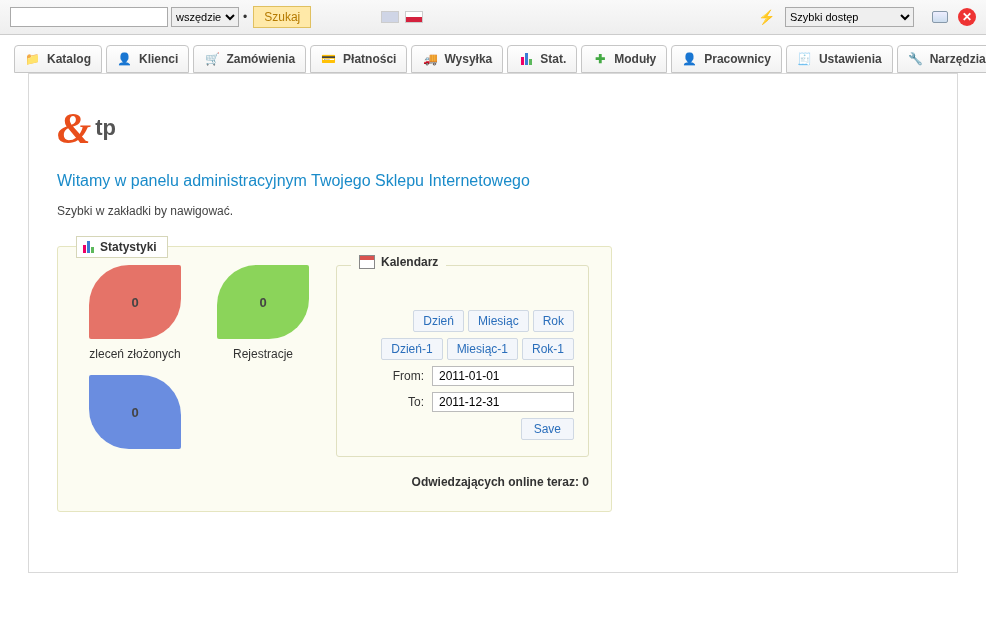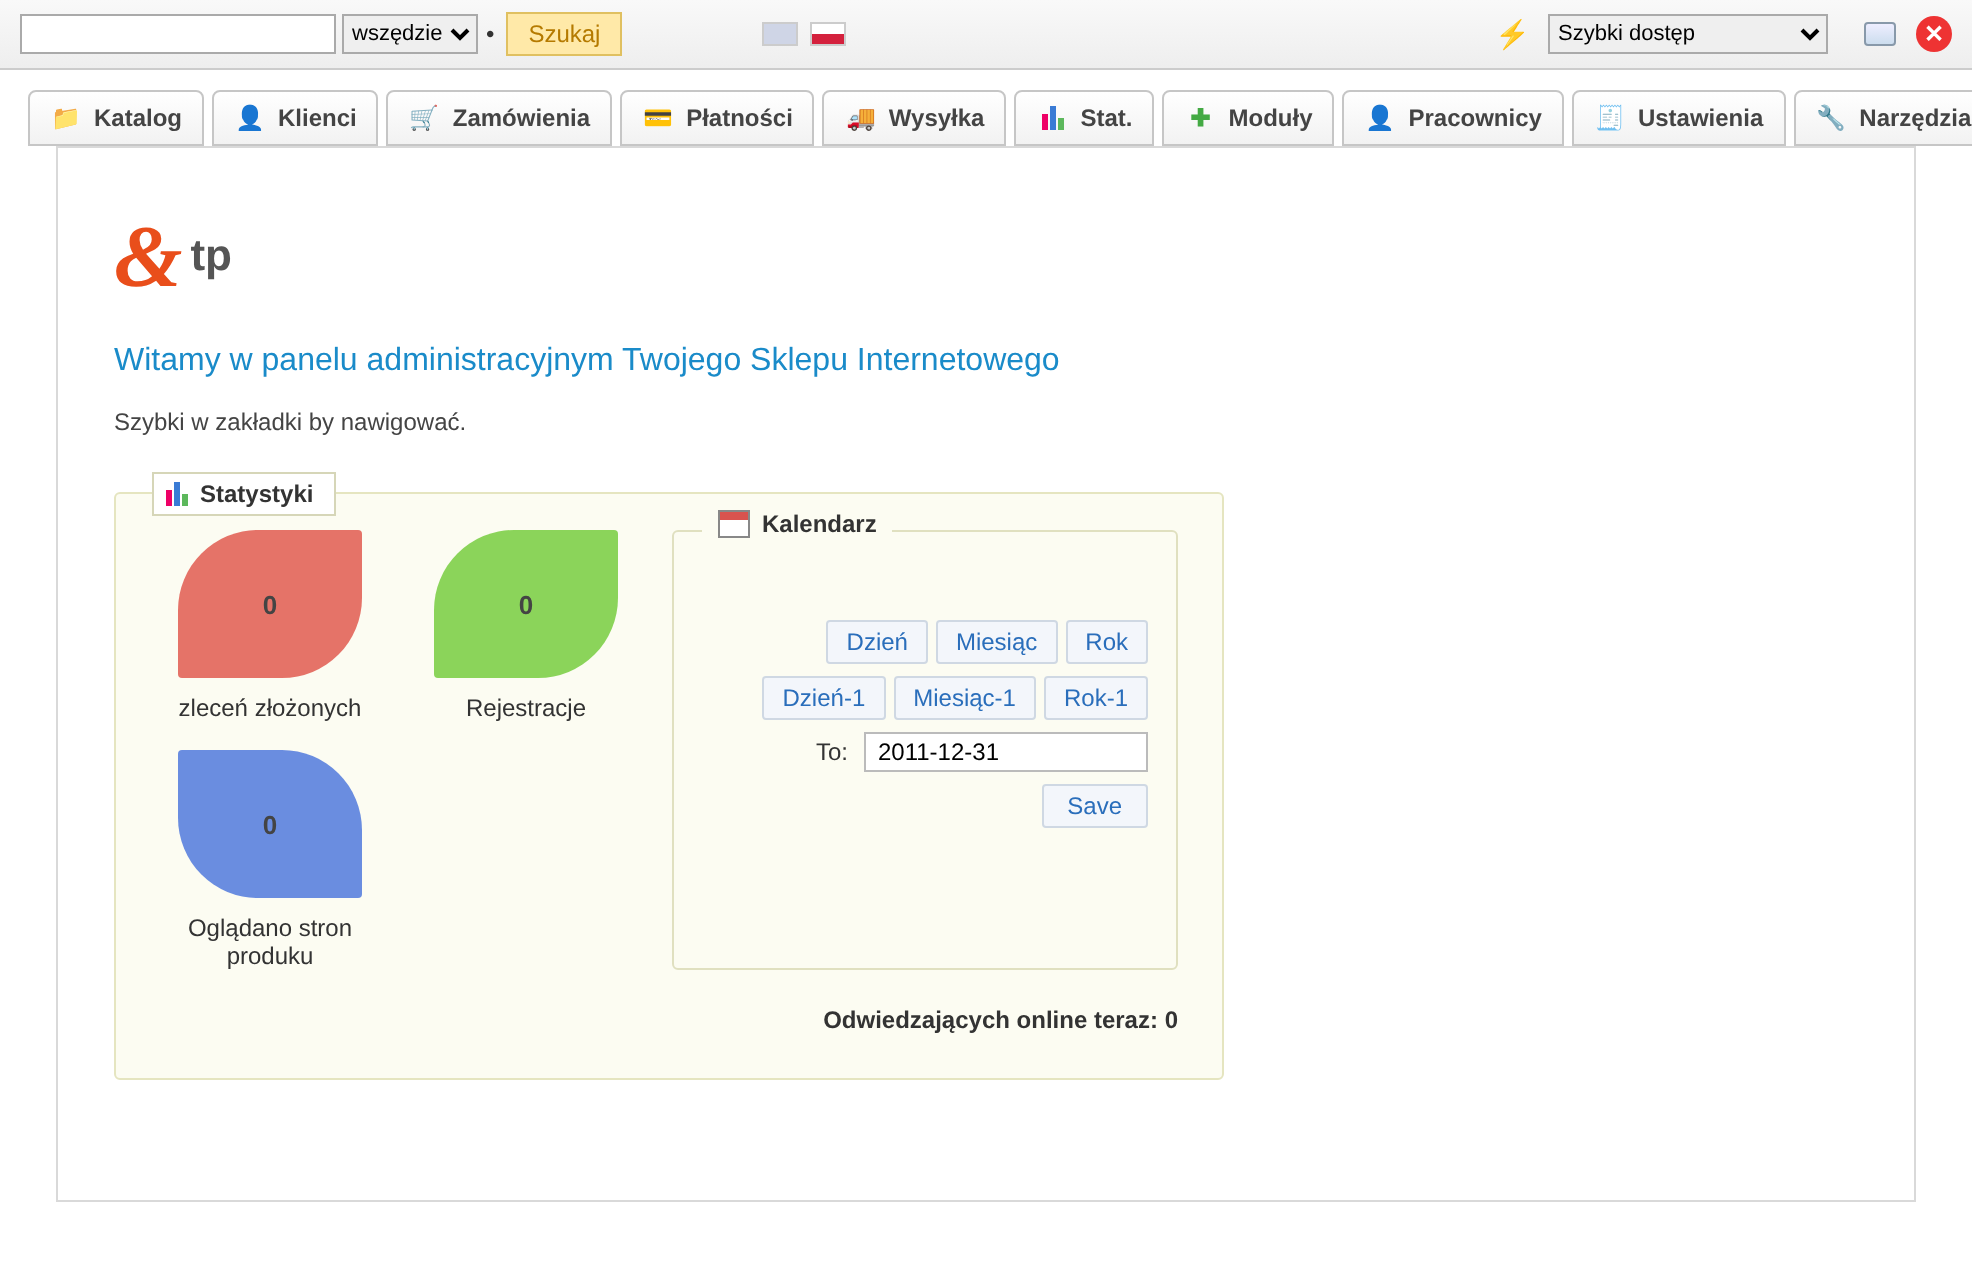--- a/index.html
+++ b/index.html
@@ -8,21 +8,21 @@
 .topbar input.search { width: 158px; height: 20px; border: 1px solid #aaa; padding: 2px 4px; font-size: 12px; }
 .topbar select { height: 20px; border: 1px solid #aaa; font-size: 11px; margin-left: 3px; }
 .topbar .search-btn { margin-left: 6px; background: #ffe9a8; border: 1px solid #e0c060; color: #b57a00; padding: 3px 10px; font-size: 12px; cursor: pointer; }
 .topbar .flags { margin-left: 70px; display: flex; gap: 6px; }
 .flag { width: 18px; height: 12px; display: inline-block; border: 1px solid #ccc; position: relative; }
 .flag.uk { background: linear-gradient(#cfd5e6,#cfd5e6); }
 .flag.pl { background: #fff; }
 .flag.pl::after { content:''; position:absolute; left:0; top:50%; right:0; bottom:0; background:#d4213d; }
 .topbar .spacer { flex: 1; }
 .topbar .bolt { color: #f5b400; font-size: 14px; margin-right: 6px; }
-.topbar .quick { width: 140px; }
+.topbar .quick { width: 129px; }
 .topbar .icons-right { margin-left: 18px; display: flex; align-items: center; gap: 10px; }
 .kb-icon { width: 16px; height: 12px; background: linear-gradient(#eef,#cde); border: 1px solid #89a; border-radius: 2px; }
 .close-icon { width: 18px; height: 18px; border-radius: 50%; background: #e33; color: #fff; display: flex; align-items: center; justify-content: center; font-weight: bold; font-size: 12px; }
 
 .tabs-wrap { padding: 10px 14px 0 14px; }
 .tabs { display: flex; gap: 4px; }
 .tab { display: flex; align-items: center; gap: 6px; padding: 5px 10px; background: linear-gradient(#fff,#f2f2f2); border: 1px solid #c6c6c6; border-radius: 4px 4px 0 0; font-weight: bold; color: #444; cursor: pointer; font-size: 12px; }
 .tab .ticon { width: 16px; height: 16px; display:inline-flex; align-items:center; justify-content:center; }
 
 .content-outer { margin: 0 14px 14px 14px; border: 1px solid #d9d9d9; background: #fff; }
@@ -163,39 +163,42 @@
             <div class="stat-cell">
               <div class="leaf red">0</div>
               <div class="lbl">zleceń złożonych</div>
             </div>
             <div class="stat-cell">
               <div class="leaf green">0</div>
               <div class="lbl">Rejestracje</div>
             </div>
             <div class="stat-cell">
               <div class="leaf blue">0</div>
-              <div class="lbl">Oglądano stron produku</div>
             </div>
           </div>
 
           <div class="calendar-panel">
             <div class="cal-legend">
               <span class="cal-icon"></span>
               <span>Kalendarz</span>
             </div>
             <div class="cal-rows">
               <div class="cal-btns">
                 <button class="cal-btn">Dzień</button>
                 <button class="cal-btn">Miesiąc</button>
                 <button class="cal-btn">Rok</button>
               </div>
               <div class="cal-btns">
                 <button class="cal-btn">Dzień-1</button>
                 <button class="cal-btn">Miesiąc-1</button>
                 <button class="cal-btn">Rok-1</button>
+              </div>
+              <div class="cal-row">
+                <label>From:</label>
+                <input type="text" value="2011-01-01" style="">
               </div>
               <div class="cal-row">
                 <label>To:</label>
                 <input type="text" value="2011-12-31" style="">
               </div>
               <div class="cal-row">
                 <button class="save-btn">Save</button>
               </div>
             </div>
           </div>

